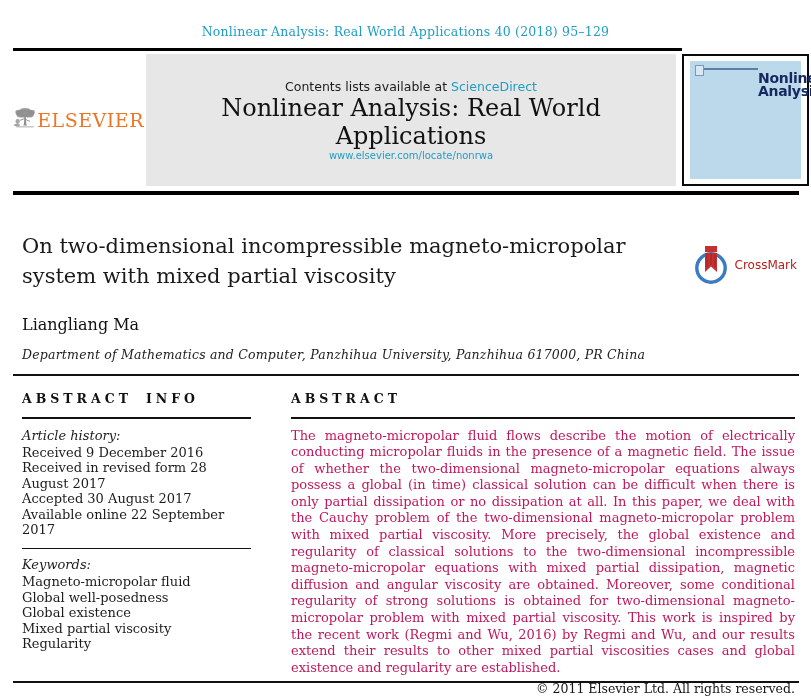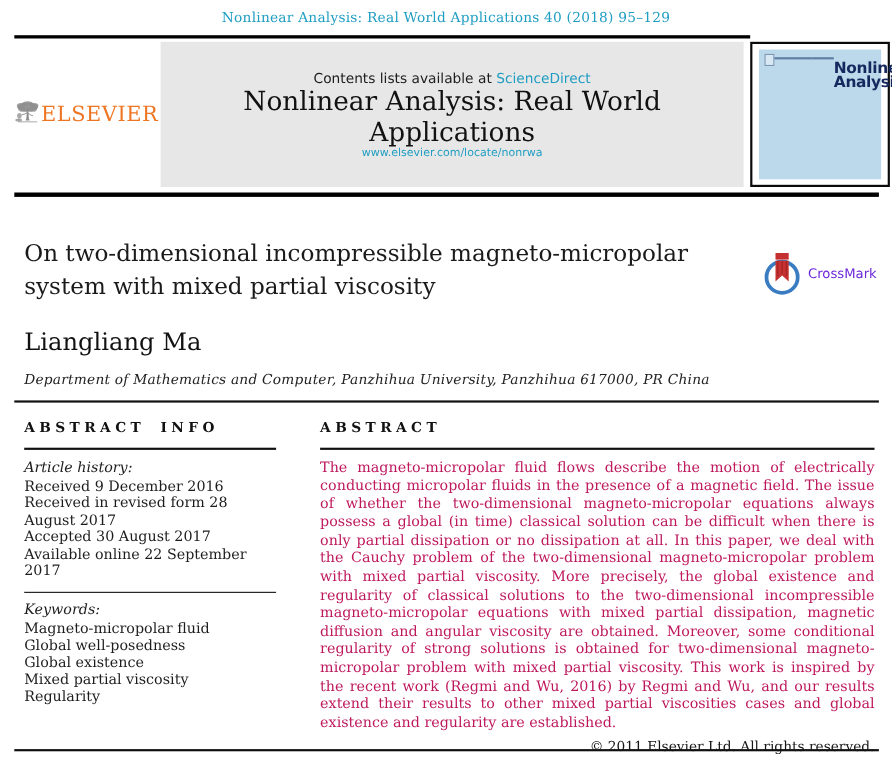--- a/index.html
+++ b/index.html
@@ -2,21 +2,21 @@
 <html><head>
 <meta charset="utf-8">
 <style>
   * { margin: 0; padding: 0; box-sizing: border-box; }
   html, body { width: 811px; height: 698px; background: #ffffff; overflow: hidden; }
   body { font-family: "DejaVu Serif", serif; color: #1c1c1c; position: relative; }
 
   .page { position: relative; width: 811px; height: 698px; }
 
   
-  .citation { text-align: center; padding-top: 8px; font-size: 12.5px; color: #1f9dc2; letter-spacing: 0.2px; cursor: pointer; }
+  .citation { text-align: center; padding-top: 24px; font-size: 12.5px; color: #1f9dc2; letter-spacing: 0.2px; cursor: pointer; }
 
   
   .rule-top   { margin: 9px 0 0 13px; width: 669px; height: 3px; background: #000; }
   .rule-thick { margin: 5px 0 0 13px; width: 786px; height: 4px; background: #000; }
   .rule-mid   { margin: 12px 0 0 13px; width: 786px; height: 2px; background: #111; }
   .rule-bottom{ position: absolute; left: 13px; top: 681px; width: 786px; height: 2px; background: #111; }
 
   
   .header-row { display: flex; margin: 3px 2px 0 13px; height: 132px; }
   .logo-box { width: 131px; display: flex; flex-direction: row; align-items: center; justify-content: flex-end; padding-bottom: 2px; }
@@ -41,23 +41,23 @@
   .cover-ed-bar { height: 2px; background: #3f5c88; margin: 4px auto 0 auto; }
   .cover-bottom { margin-top: auto; display: flex; flex-direction: column; align-items: center; padding-bottom: 1px; }
   .cover-bottom-bar { height: 1.5px; background: #5f7ea3; width: 46px; margin-bottom: 3px; }
   .cover-bottom-box { width: 40px; height: 11px; background: #dcecf7; border: 0.5px solid #8fa9c4; display: flex; align-items: center; justify-content: center; }
   .cover-bottom-box span { display: block; width: 28px; height: 2px; background: #2f5a9e; }
 
   
   .title-wrap { position: relative; margin: 36px 0 0 22px; }
   .paper-title { font-weight: normal; font-size: 21px; line-height: 30px; color: #1a1a1a; max-width: 655px; }
   .crossmark { position: absolute; right: 14px; top: 14px; display: flex; align-items: center; cursor: pointer; }
-  .crossmark-label { font-family: "DejaVu Sans", sans-serif; font-size: 12px; color: #6d28d9; margin-left: 5px; }
+  .crossmark-label { font-family: "DejaVu Sans", sans-serif; font-size: 12px; color: #b91c1c; margin-left: 5px; }
 
-  .author { margin: 24px 0 0 22px; font-size: 22px; color: #111; }
+  .author { margin: 24px 0 0 22px; font-size: 16px; color: #111; }
   .affiliation { margin: 13px 0 0 22px; font-size: 12.5px; font-style: italic; color: #222; letter-spacing: 0.2px; }
 
   
   .columns { display: flex; margin: 15px 16px 0 22px; }
   .col-left { width: 229px; margin-right: 40px; flex-shrink: 0; }
   .col-right { flex: 1; }
 
   .sec-heading { font-size: 12.5px; font-weight: bold; letter-spacing: 0.32em; word-spacing: 0.45em; color: #111; }
   .sec-rule { border: none; height: 1.5px; background: #111; margin: 11px 0 9px 0; }
 

